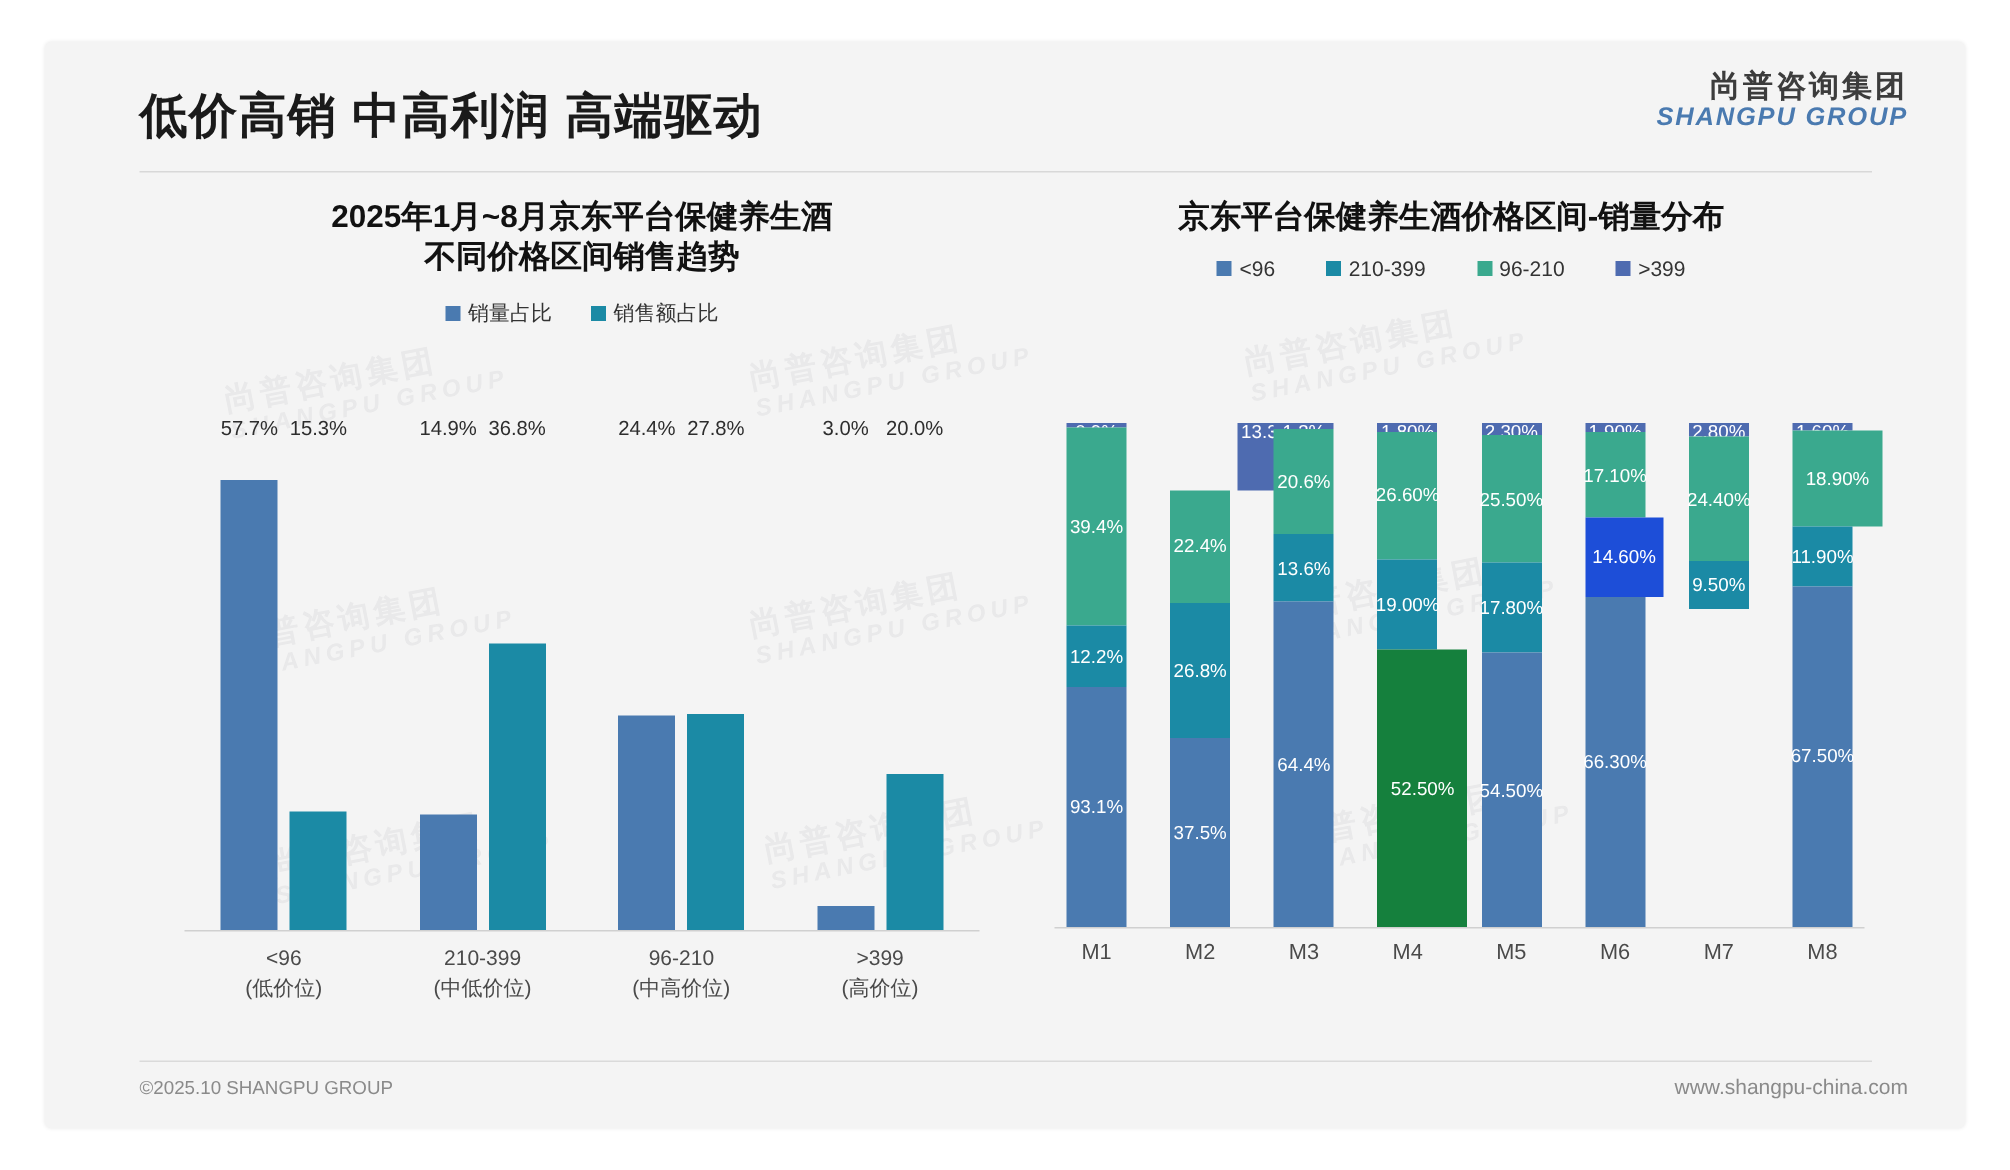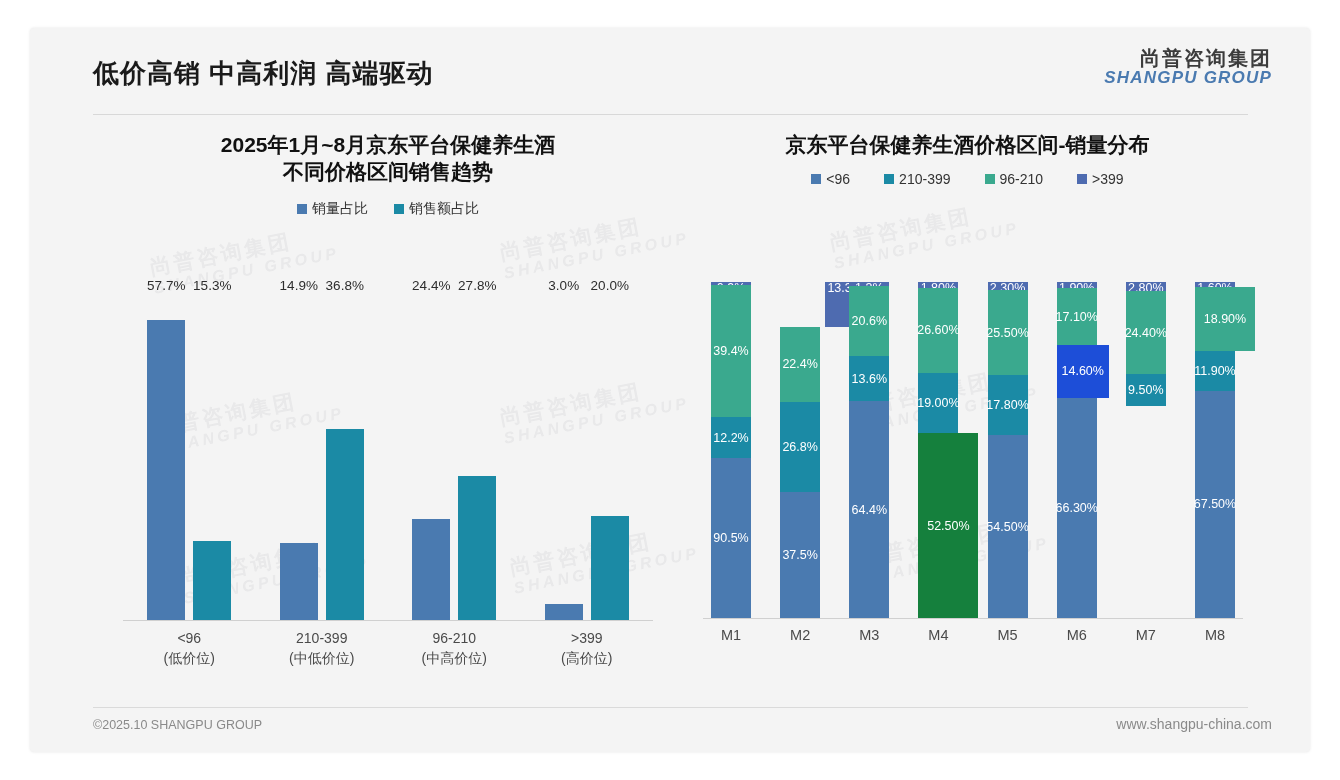--- a/index.html
+++ b/index.html
@@ -29,21 +29,21 @@
   .header {
     position: absolute;
     left: 0; top: 0;
     width: 1280px;
     height: 92px;
   }
   .main-title {
     position: absolute;
     left: 63px;
     top: 28px;
-    font-size: 26px;
+    font-size: 32px;
     font-weight: bold;
     color: #1a1a1a;
     letter-spacing: 1px;
     white-space: nowrap;
   }
   .logo {
     position: absolute;
     right: 38px;
     top: 20px;
     text-align: right;
@@ -350,21 +350,21 @@
                 </div>
               </div>
               <div class="lbar-wrap">
                 <div class="lbar" style="height: 191.123px; background: rgb(27, 138, 165);">
                   <div class="lbar-label">36.8%</div>
                 </div>
               </div>
             </div>
             <div class="lgroup">
               <div class="lbar-wrap">
-                <div class="lbar" style="height: 101px; background: rgb(74, 122, 176);">
+                <div class="lbar" style="height: 143px; background: rgb(74, 122, 176);">
                   <div class="lbar-label">24.4%</div>
                 </div>
               </div>
               <div class="lbar-wrap">
                 <div class="lbar" style="height: 144.381px; background: rgb(27, 138, 165);">
                   <div class="lbar-label">27.8%</div>
                 </div>
               </div>
             </div>
             <div class="lgroup">
@@ -428,21 +428,21 @@
               <div class="rseg top-seg" style="height: 3.033px; background: rgb(78, 107, 176);">
                 <div class="rseg-label">0.9%</div>
               </div>
               <div class="rseg" style="height: 132.778px; background: rgb(58, 169, 142);">
                 <div class="rseg-label">39.4%</div>
               </div>
               <div class="rseg" style="height: 41.114px; background: rgb(27, 138, 165);">
                 <div class="rseg-label">12.2%</div>
               </div>
               <div class="rseg" style="height: 160.075px; background: rgb(74, 122, 176);">
-                <div class="rseg-label">90.5%</div>
+                <div class="rseg-label">93.1%</div>
               </div>
             </div>
             <div class="rcol">
               <div class="rseg top-seg" style="height: 44.821px; background: rgb(78, 107, 176); margin-left: 45px;">
                 <div class="rseg-label">13.3%</div>
               </div>
               <div class="rseg" style="height: 75.488px; background: rgb(58, 169, 142);">
                 <div class="rseg-label">22.4%</div>
               </div>
               <div class="rseg" style="height: 90.316px; background: rgb(27, 138, 165);">

